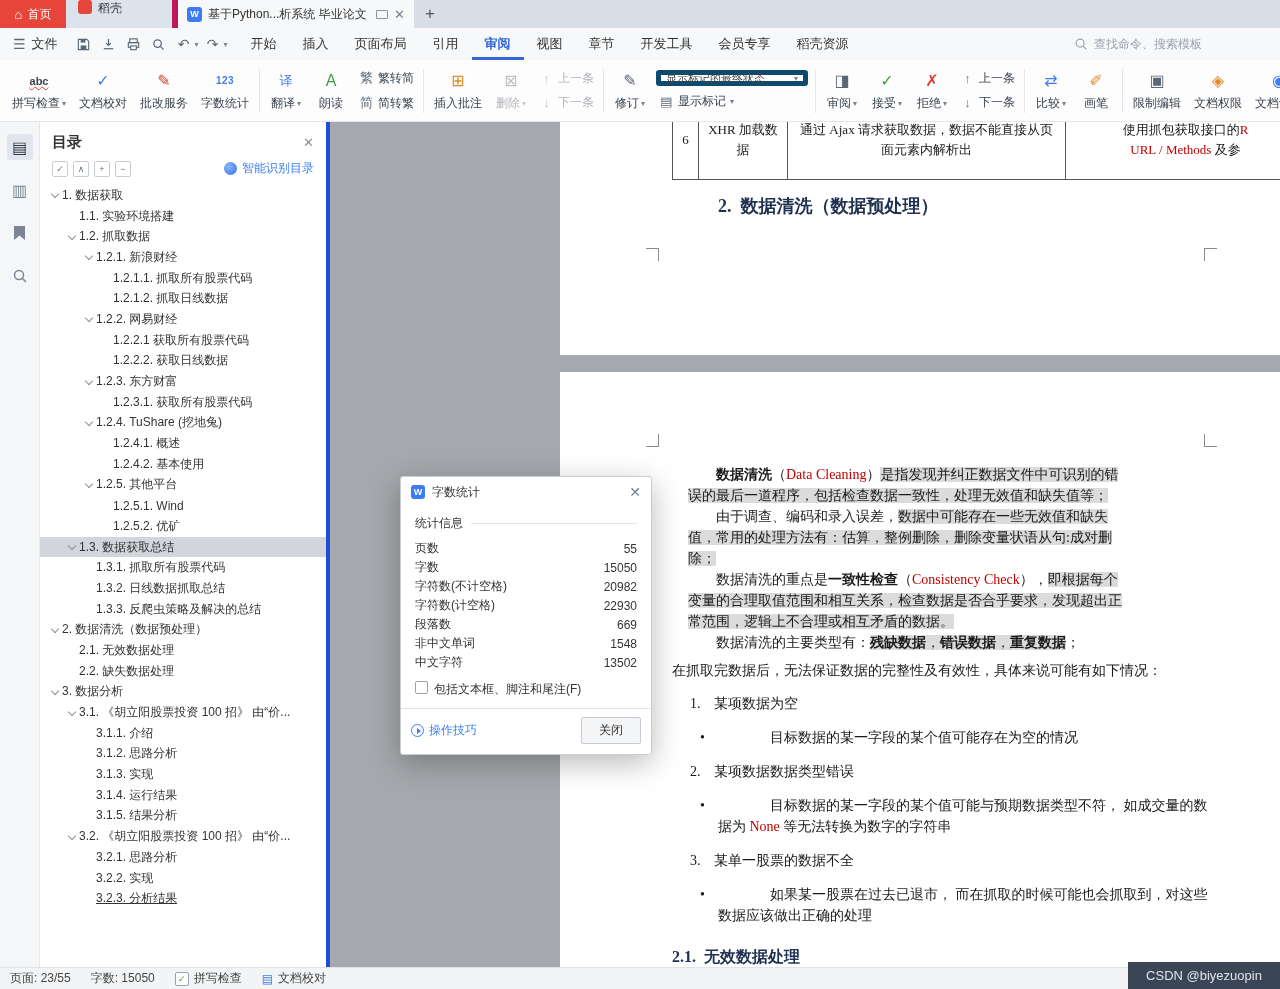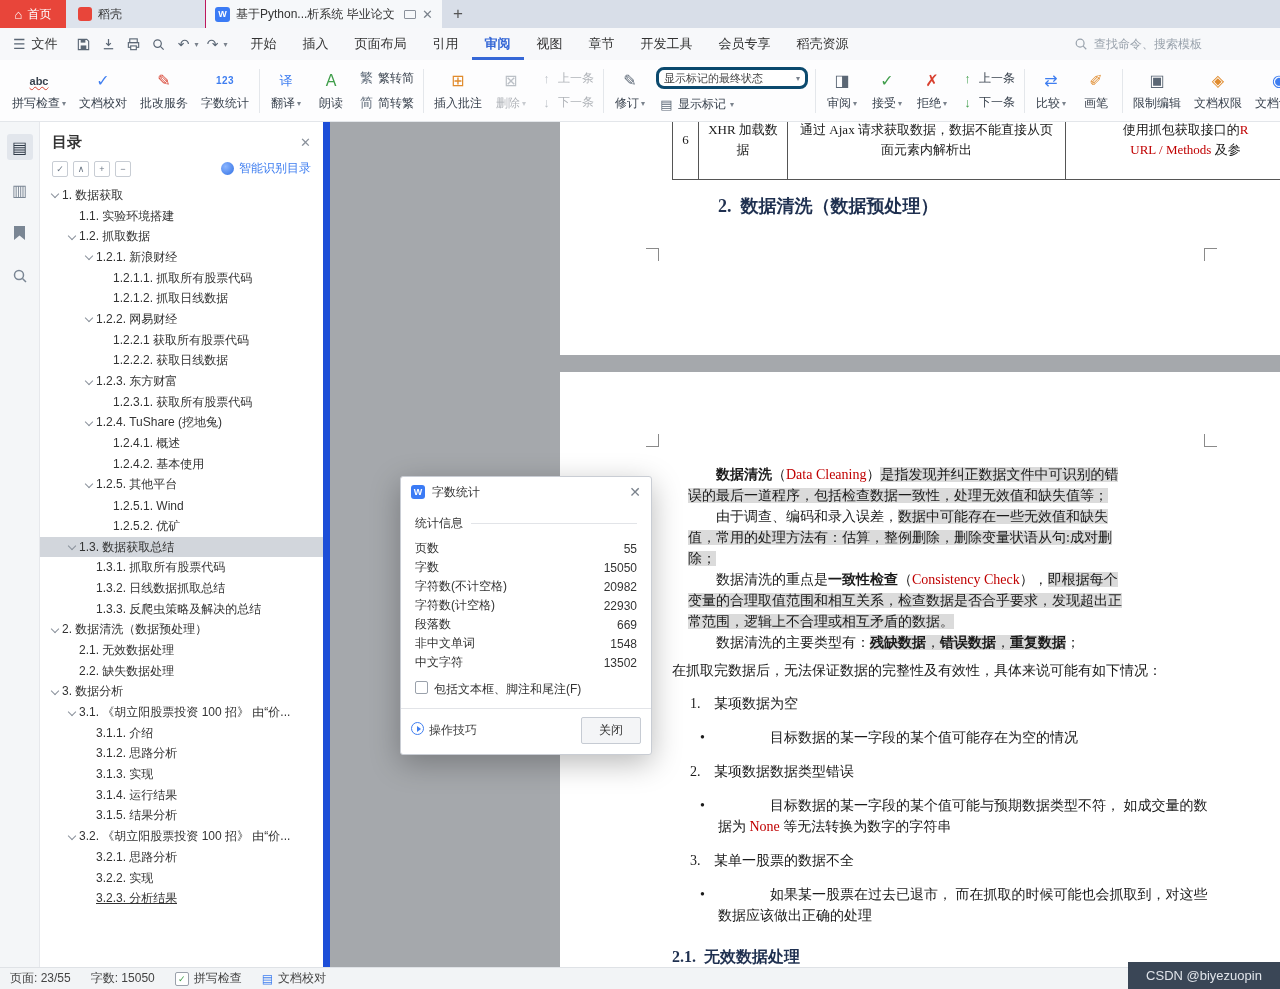--- a/index.html
+++ b/index.html
@@ -3,21 +3,21 @@
 <meta charset="utf-8">
 <style>
 *{box-sizing:border-box;margin:0;padding:0}
 html,body{width:1280px;height:989px}
 body{font-family:"Liberation Sans",sans-serif;position:relative;overflow:hidden;background:#fff;color:#333}
 
 
 .tabbar{position:absolute;left:0;top:0;right:0;height:28px;background:#d8dee8;display:flex;align-items:stretch}
 .hometab{width:66px;background:#e8453a;color:#fff;display:flex;align-items:center;justify-content:center;gap:5px;font-size:12px}
 .homeicon{font-size:13px;line-height:1}
-.docertab{width:140px;display:flex;align-items:center;gap:6px;padding:0 12px;font-size:12px;color:#333;background:#dde3ec;border-right:1px solid #be185d}
+.docertab{width:112px;display:flex;gap:6px;padding:0 12px;font-size:12px;color:#333;background:#dde3ec;border-right:6px solid #be185d}
 .doceric{width:14px;height:14px;background:#e8453a;border-radius:3px;color:#fff;font-size:8px;display:flex;align-items:center;justify-content:center}
 .doctab{width:236px;background:#f6f8fa;display:flex;align-items:center;gap:6px;padding:0 9px;font-size:12px;color:#333}
 .doctab .title{flex:1;white-space:nowrap;overflow:hidden}
 .tabx{color:#7a828c;font-size:13px}
 .minimon{width:12px;height:9px;border:1px solid #8a919b;border-radius:1px}
 .newtab{width:32px;display:flex;align-items:center;justify-content:center;font-size:17px;color:#555}
 .wicon{width:15px;height:15px;background:#3b7bf5;border-radius:3px;color:#fff;font-weight:bold;font-size:9px;display:flex;align-items:center;justify-content:center;flex:0 0 auto}
 
 
 .menubar{position:absolute;left:0;top:28px;right:0;height:32px;background:#f7f8fa;display:flex;align-items:center;font-size:13px}
@@ -39,36 +39,36 @@
 .rdiv{width:1px;height:44px;background:#e4e7eb;margin:0 4px;flex:0 0 1px}
 .rbig{display:flex;flex-direction:column;align-items:center;justify-content:center;gap:3px;padding:2px 6px;min-width:44px;height:54px;border-radius:3px;font-size:12px;color:#39424e}
 .rbig .ric{height:22px;display:flex;align-items:center;justify-content:center;font-size:16px;color:#5b6775}
 .rlab{display:flex;align-items:center;gap:2px;white-space:nowrap}
 .caret{font-size:8px;color:#7a828c}
 .rstack{display:flex;flex-direction:column;justify-content:center;gap:5px;padding:0 2px}
 .rsmall{display:flex;align-items:center;gap:4px;font-size:12px;color:#39424e;padding:1px 3px;white-space:nowrap}
 .rsmall .ric{font-size:13px;color:#5b6775;width:15px;text-align:center}
 .disabled{opacity:.4}
 .rcombo{display:flex;flex-direction:column;gap:6px;justify-content:center;padding:0 3px}
-.combobox{width:152px;height:22px;border:3px solid #0c4a6e;background:#fff;display:flex;align-items:center;font-size:11px;color:#444;padding:0 5px;border-radius:8px}
+.combobox{width:152px;height:16px;border:5px solid #0c4a6e;background:#fff;display:flex;align-items:center;font-size:11px;color:#444;padding:0 5px;border-radius:3px}
 .combobox .cbtext{flex:1;white-space:nowrap;overflow:hidden}
 .g-red{color:#d8402f!important}.g-green{color:#3f9d4a!important}.g-blue{color:#3f7ef0!important}.g-orange{color:#e08b2d!important}
 .g-num{font-size:10px!important;font-weight:bold;color:#3f7ef0!important;letter-spacing:.5px}
 .g-abc{font-size:11px!important;font-weight:bold;color:#39424e!important;text-decoration:underline wavy #d8402f 1px}
 .g-cjk{font-size:13px!important}
 
 
 .leftrail{position:absolute;left:0;top:122px;bottom:22px;width:40px;background:#f4f6f8;border-right:1px solid #e6e8ec;display:flex;flex-direction:column;align-items:center;padding-top:12px;gap:17px}
 .railbtn{width:26px;height:26px;display:flex;align-items:center;justify-content:center;color:#7a8694;font-size:16px;border-radius:3px}
 .railbtn.active{color:#2f3a47;background:#e2e6ec}
 .bmark{width:11px;height:14px;background:#7a8694;clip-path:polygon(0 0,100% 0,100% 100%,50% 68%,0 100%)}
 .railbtn svg{width:16px;height:16px}
 
 
-.tocpanel{position:absolute;left:40px;top:122px;bottom:22px;width:290px;background:#fff;border-right:7px solid #1d4ed8;display:flex;flex-direction:column}
+.tocpanel{position:absolute;left:40px;top:122px;bottom:22px;width:290px;background:#fff;border-right:4px solid #1d4ed8;display:flex;flex-direction:column}
 .tochead{display:flex;align-items:center;padding:11px 12px 5px;font-size:15px;font-weight:bold;color:#333}
 .tochead .x{margin-left:auto;color:#8a919b;font-size:13px;font-weight:normal}
 .toctools{display:flex;align-items:center;padding:3px 12px 8px;gap:5px}
 .ttbtn{width:16px;height:16px;border:1px solid #c8cdd4;border-radius:2px;display:flex;align-items:center;justify-content:center;font-size:9px;color:#6b7684;background:#fff}
 .smart{margin-left:auto;display:flex;align-items:center;gap:5px;color:#3f7ef0;font-size:12px}
 .smarticon{width:13px;height:13px;border-radius:50%;background:radial-gradient(circle at 35% 35%,#8cb6ff,#2f6fe4)}
 .toctree{flex:1;overflow:hidden;padding-bottom:2px}
 .tocrow{display:flex;align-items:center;height:20.7px;font-size:12px;color:#333;white-space:nowrap;overflow:hidden}
 .tocrow.sel{background:#d2d6dc}
 .chev{width:14px;flex:0 0 14px;display:flex;align-items:center;justify-content:center}
@@ -108,21 +108,21 @@
 .dlgtitle{height:30px;display:flex;align-items:center;gap:7px;padding:0 10px;color:#333}
 .dlgtitle .x{margin-left:auto;color:#7a828c;font-size:14px}
 .dlgbody{padding:4px 14px 0}
 .sectionrow{display:flex;align-items:center;gap:8px;color:#333;margin:4px 0 7px}
 .sectionrow .line{flex:1;border-top:1px solid #e2e4e8}
 .dlgrow{display:flex;justify-content:space-between;align-items:center;height:19px;color:#333}
 .chkrow{display:flex;align-items:flex-start;gap:6px;margin:9px 0 10px;color:#333}
 .chk{width:13px;height:13px;border:1px solid #9aa1ab;border-radius:2px;background:#fff}
 .dlgsep{border-top:1px solid #e2e4e8}
 .dlgfoot{display:flex;align-items:center;padding:8px 10px 10px}
-.tips{display:flex;align-items:flex-start;gap:5px;color:#404040}
+.tips{display:flex;align-items:center;gap:5px;color:#3b82f6}
 .play{width:13px;height:13px;border:1px solid #3f7ef0;border-radius:50%;position:relative;flex:0 0 13px}
 .play::after{content:"";position:absolute;left:4.5px;top:3px;border-left:4px solid #3f7ef0;border-top:3px solid transparent;border-bottom:3px solid transparent}
 .closebtn{margin-left:auto;padding:4px 17px;border:1px solid #c6cbd3;background:#f4f5f7;border-radius:2px;font-size:12px;color:#333}
 
 
 .statusbar{position:absolute;left:0;bottom:0;right:0;height:22px;background:#f2f4f6;border-top:1px solid #dfe2e6;display:flex;align-items:center;gap:20px;padding:0 10px;font-size:12px;color:#444}
 .sitem{display:flex;align-items:center;gap:5px}
 .sicon{width:14px;height:14px;border:1px solid #9aa1ab;border-radius:2px;font-size:9px;display:flex;align-items:center;justify-content:center;color:#3f9d4a;background:#fff}
 .sicon2{font-size:12px;color:#3f7ef0}
 .watermark{position:absolute;right:0;bottom:0;width:152px;height:27px;background:#3a4656;color:#dfe3e9;display:flex;align-items:center;justify-content:center;font-size:13px;z-index:60}

